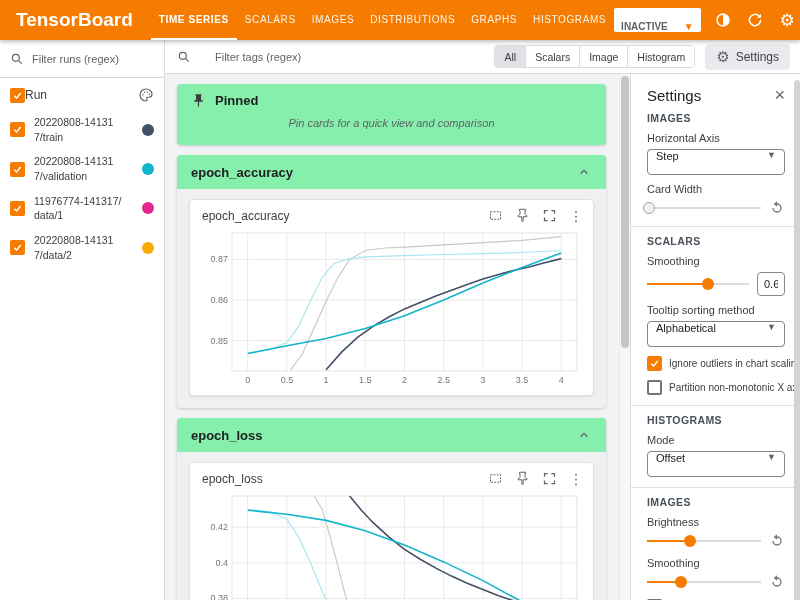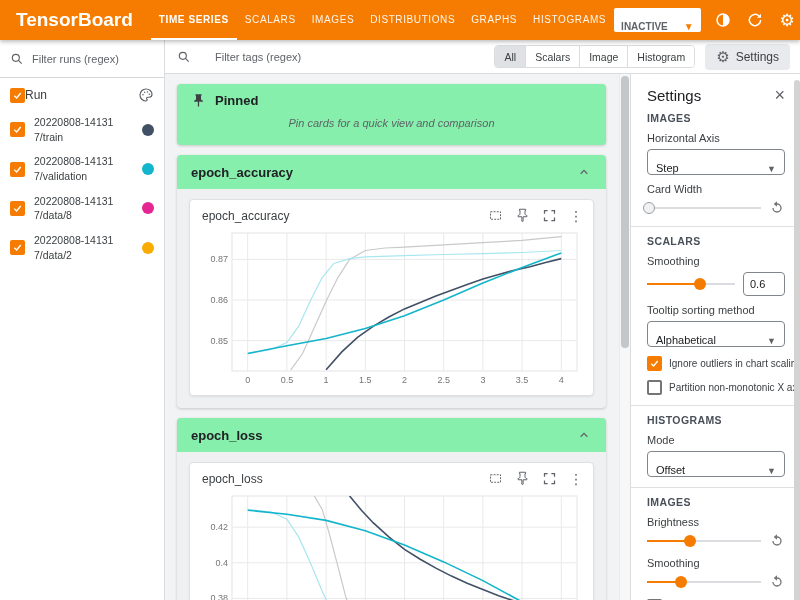--- a/index.html
+++ b/index.html
@@ -83,27 +83,27 @@
   .main-scroll-thumb { position: absolute; top: 2px; left: 1px; width: 8px; height: 272px; background: #c4c7ca; border-radius: 4px; }
 
   
   .settings-panel { width: 170px; flex: none; background: #fff; border-left: 1px solid #dadce0; position: relative; overflow: hidden; }
   .sp-inner { padding: 10px 15px 0 16px; }
   .sp-head { display: flex; align-items: center; justify-content: space-between; margin: 2px 0 8px; }
   .sp-title { font-size: 15px; color: #202124; }
   .sp-close { font-size: 18px; color: #5f6368; cursor: pointer; line-height: 1; }
   .sp-section-label { font-size: 10.5px; font-weight: bold; color: #49505a; letter-spacing: .4px; margin: 6px 0 2px; }
   .sp-label { font-size: 11px; color: #3c4043; margin: 8px 0 5px; }
-  .sp-select { height: 26px; border: 1px solid #80868b; border-radius: 4px; display: flex; align-items: flex-end;
+  .sp-select { height: 26px; border: 1px solid #80868b; border-radius: 4px; display: flex; align-items: flex-start;
                justify-content: space-between; padding: 0 8px; font-size: 11px; color: #202124; cursor: pointer; }
   .sel-caret { color: #5f6368; font-size: 9px; }
   .sp-row { display: flex; align-items: center; gap: 8px; margin: 5px 0 2px; }
   .sp-divider { border-top: 1px solid #e0e0e0; margin: 10px -15px 8px -16px; }
   .reset svg { width: 16px; height: 16px; display: block; }
-  .num-input { width: 42px; height: 24px; border: 1px solid #80868b; border-radius: 4px; font-size: 11px;
+  .num-input { width: 28px; height: 24px; border: 1px solid #80868b; border-radius: 4px; font-size: 11px;
                padding: 0 6px; font-family: inherit; color: #202124; flex: none; }
   .sp-check { display: flex; align-items: center; gap: 7px; margin: 9px 0; }
   .sp-check .lbl { font-size: 10px; color: #3c4043; white-space: nowrap; }
 
   .slider { position: relative; height: 14px; flex: 1; --pct: 0%; cursor: pointer; }
   .slider .track { position: absolute; top: 6px; left: 0; right: 0; height: 2px; background: #dadce0; }
   .slider .fill { position: absolute; top: 6px; left: 0; width: var(--pct); height: 2px; background: #f57c00; }
   .slider .thumb { position: absolute; top: 1px; left: calc(var(--pct) - 6px); width: 12px; height: 12px;
                    border-radius: 50%; background: #f57c00; }
   .slider.gray .fill { background: transparent; }
@@ -200,21 +200,21 @@
       </span>
       <span class="run-name">20220808-141317/validation</span>
       <span class="dot" style="background: rgb(18, 181, 203);"></span>
     </div>
     <div class="run-row">
       <span class="checkbox checked">
         <svg viewBox="0 0 24 24">
             <path d="M5 12.5l5 5 9-11" fill="none" stroke="#fff" stroke-width="3"></path>
           </svg>
       </span>
-      <span class="run-name">20220808-141317/data/8</span>
+      <span class="run-name">11976774-141317/data/1</span>
       <span class="dot" style="background: rgb(229, 37, 146);"></span>
     </div>
     <div class="run-row">
       <span class="checkbox checked">
         <svg viewBox="0 0 24 24">
             <path d="M5 12.5l5 5 9-11" fill="none" stroke="#fff" stroke-width="3"></path>
           </svg>
       </span>
       <span class="run-name">20220808-141317/data/2</span>
       <span class="dot" style="background: rgb(249, 171, 0);"></span>

